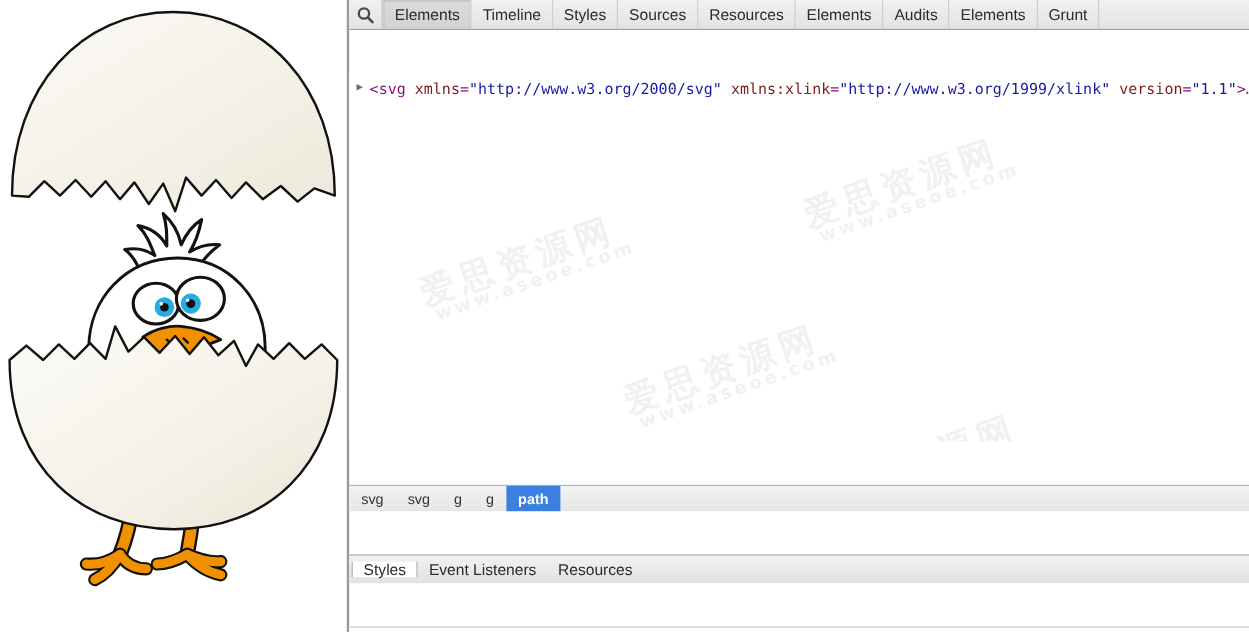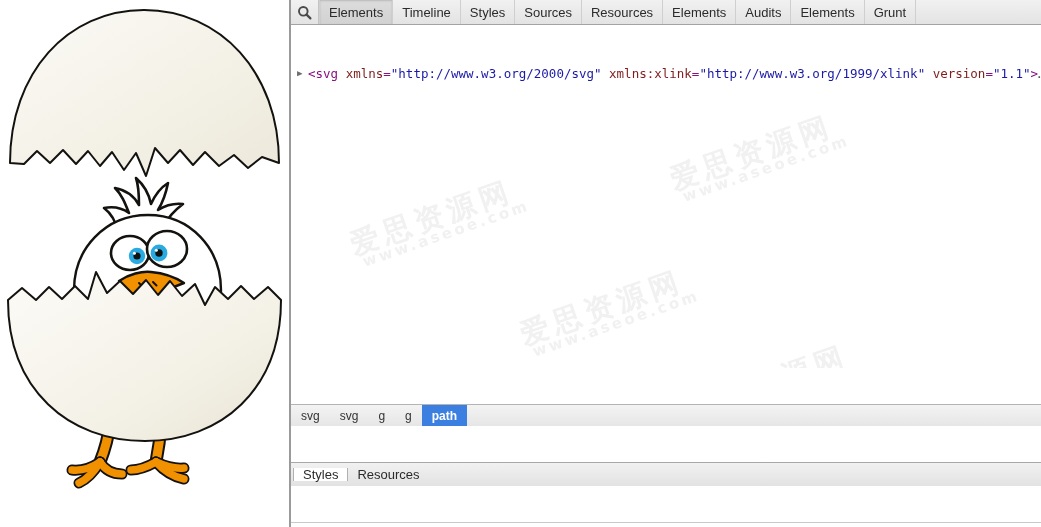--- a/index.html
+++ b/index.html
@@ -424,19 +424,22 @@
       <div class="crumb selected">
           <span>path</span>
         </div>
     </div>
 
     <div class="dt-bottom-tabs">
       <div class="btab active">
           <span>Styles</span>
         </div>
       <div class="btab">
+          <span>Event Listeners</span>
+        </div>
+      <div class="btab">
           <span>Resources</span>
         </div>
     </div>
 
     <div class="dt-bottom-body"></div>
   </div>
 </div>
 
 </body></html>

